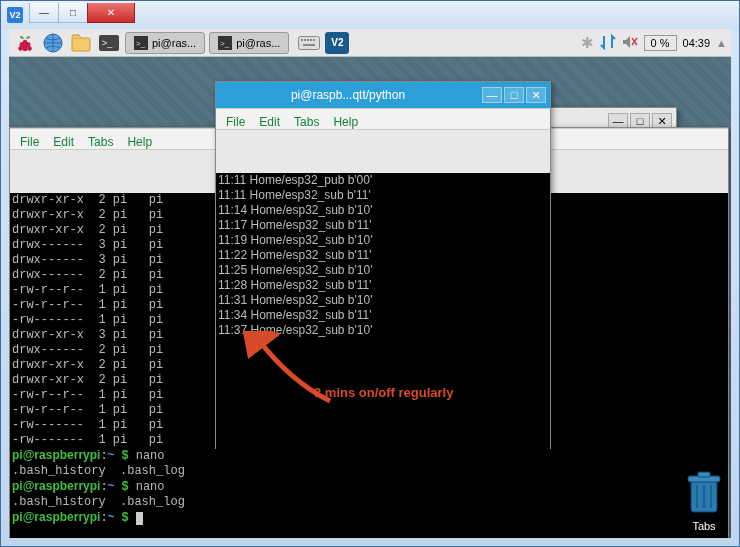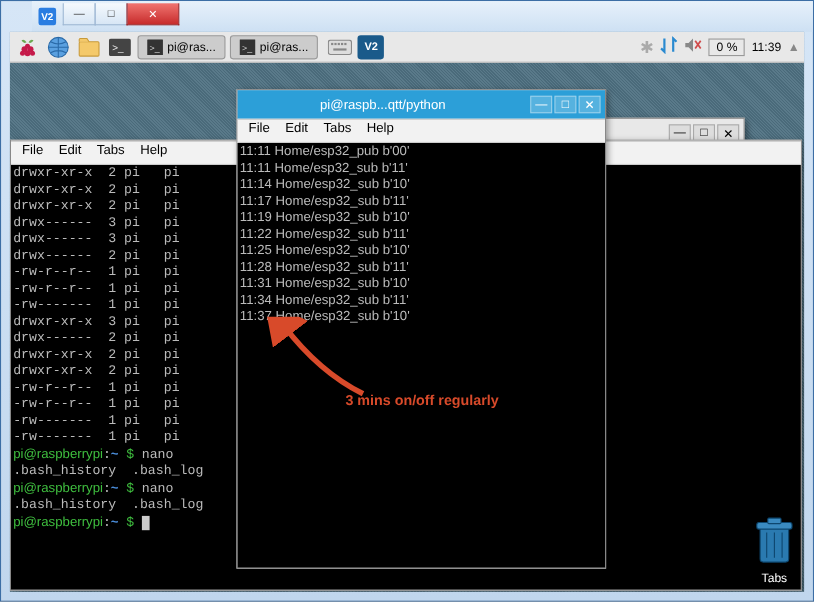--- a/index.html
+++ b/index.html
@@ -1,19 +1,19 @@
 <!DOCTYPE html>
 <html><head>
 <meta charset="utf-8">
 <style>
   * { box-sizing: border-box; margin: 0; padding: 0; font-family: Arial, sans-serif; }
   body { width: 740px; height: 547px; overflow: hidden; background: #fff; position: relative; }
   
   
-  .win7-frame { width: 740px; height: 547px; border: 1px solid #3c6ea5; background: linear-gradient(to bottom, #d6e6f7, #c0d6ed); position: relative; padding-left: 28px; }
+  .win7-frame { width: 740px; height: 547px; border: 1px solid #3c6ea5; background: linear-gradient(to bottom, #d6e6f7, #c0d6ed); position: relative; }
   .win7-titlebar { height: 28px; display: flex; align-items: center; padding-left: 6px; background: linear-gradient(to bottom, #e7f1fb, #cde0f3); }
   .win7-icon { width: 16px; height: 16px; background: #2a7de1; border-radius: 2px; display: flex; align-items: center; justify-content: center; color: #fff; font-size: 9px; font-weight: bold; margin-right: 6px; }
   .win7-title { font-size: 12px; color: #000; flex: 1; }
   .win7-btns { display: flex; height: 20px; margin-top: -4px; }
   .win7-btn { width: 30px; height: 20px; display: flex; align-items: center; justify-content: center; font-size: 10px; color: #333; background: linear-gradient(to bottom, #f5f9fd, #d7e6f5); border: 1px solid #a0b8d4; border-top: none; margin-right: -1px; }
   .win7-btn.close { width: 48px; background: linear-gradient(to bottom, #f07470, #c72c2c); color: #fff; border-color: #a02020; }
   
   
   .vnc-content { position: absolute; top: 28px; left: 8px; right: 8px; bottom: 8px; background: repeating-linear-gradient(45deg, #4a6a7a, #4a6a7a 1px, #5a7a8a 1px, #5a7a8a 2px); overflow: hidden; }
   
@@ -25,34 +25,34 @@
   .panel-task-icon { width: 14px; height: 14px; background: #333; display: inline-block; flex-shrink: 0; }
   .panel-right { margin-left: auto; display: flex; align-items: center; gap: 6px; font-size: 11px; }
   .cpu-box { border: 1px solid #999; padding: 1px 6px; font-size: 11px; }
   
   
   .term-window { position: absolute; background: #e8e8e8; border: 1px solid #888; box-shadow: 2px 2px 6px rgba(0,0,0,0.4); }
   .term-window.back { top: 78px; left: 418px; width: 250px; height: 30px; }
   .term-titlebar { height: 26px; display: flex; align-items: center; padding-right: 4px; gap: 2px; }
   .term-title { flex: 1; font-size: 12px; text-align: center; color: #333; }
   .term-tbtn { width: 20px; height: 16px; display: flex; align-items: center; justify-content: center; font-size: 11px; border: 1px solid #aaa; background: #ddd; }
-  .term-menubar { height: 22px; display: flex; align-items: flex-start; gap: 14px; padding: 0 10px; font-size: 12px; color: #000000; background: #f2f2f2; border-top: 1px solid #ccc; border-bottom: 1px solid #ccc; }
-  .term-body { background: #000; font-family: "Consolas","Liberation Mono",monospace; font-size: 12px; line-height: 15px; color: #bbb; padding: 0 2px; }
+  .term-menubar { height: 22px; display: flex; align-items: flex-end; gap: 14px; padding: 0 10px; font-size: 12px; color: #15803d; background: #f2f2f2; border-top: 1px solid #ccc; border-bottom: 1px solid #ccc; }
+  .term-body { background: #000; font-family: "Consolas","Liberation Mono",monospace; font-size: 12px; line-height: 15px; color: #bbb; padding: 0 2px; margin-top: 43px; }
   
   .term1 { top: 98px; left: 0; width: 720px; height: 410px; }
   .term1 .term-menubar { justify-content: flex-start; }
   .term1 .term-body { height: calc(100% - 22px); white-space: pre; overflow: hidden; }
   
-  .term2 { top: 52px; left: 206px; width: 336px; height: 436px; }
+  .term2 { top: 52px; left: 206px; width: 336px; height: 368px; }
   .term2 .term-titlebar { background: #2c9fd8; color: #fff; }
   .term2 .term-title { color: #fff; }
   .term2 .term-tbtn { background: rgba(255,255,255,0.2); border-color: rgba(255,255,255,0.4); color: #fff; }
   .term2 .term-body { height: calc(100% - 48px); white-space: pre; position: relative; }
   
-  .prompt-green { color: #3fbf3f; font-weight: normal; }
+  .prompt-green { color: #3fbf3f; font-weight: bold; }
   .prompt-blue { color: #4a8cd8; font-weight: bold; }
   .cursor-block { display: inline-block; width: 7px; height: 13px; background: #ccc; vertical-align: text-bottom; }
   
   
   .annotation { position: absolute; pointer-events: none; }
   .anno-text { position: absolute; color: #d84a2a; font-weight: bold; font-size: 13px; white-space: nowrap; }
   
   
   .trash { position: absolute; right: 6px; bottom: 6px; text-align: center; color: #fff; font-size: 11px; text-shadow: 0 1px 2px #000; }
   .trash-icon { width: 42px; height: 46px; margin: 0 auto 2px; }
@@ -147,21 +147,21 @@
         <span>
           <svg width="16" height="14" viewBox="0 0 16 14">
               <path d="M1 5h3l4-4v12l-4-4H1z" fill="#888"></path>
               <g stroke="#d04a4a" stroke-width="1.6">
                 <line x1="10" y1="3" x2="15" y2="10"></line>
                 <line x1="15" y1="3" x2="10" y2="10"></line>
               </g>
             </svg>
         </span>
         <span class="cpu-box">0 %</span>
-        <span>11:39</span>
+        <span>04:39</span>
         <span style="color:#888">▲</span>
       </div>
     </div>
 
     <div class="term-window back">
       <div class="term-titlebar">
         <div class="term-title"></div>
         <div class="term-tbtn">—</div>
         <div class="term-tbtn">□</div>
         <div class="term-tbtn">✕</div>
@@ -225,21 +225,21 @@
 11:37 Home/esp32_sub b'10'</div>
         
         <svg class="annotation" style="left:24px;top:158px" width="100" height="80" viewBox="0 0 100 80">
           <defs>
               <marker id="ah" markerWidth="8" markerHeight="8" refX="2" refY="4" orient="auto">
                 <path d="M0 0 L8 4 L0 8 z" fill="#d84a2a"></path>
               </marker>
             </defs>
           <path d="M90 70 Q50 50 18 8" stroke="#d84a2a" stroke-width="5" fill="none" marker-end="url(#ah)"></path>
         </svg>
-        <div class="anno-text" style="left:98px;top:226px">3 mins on/off regularly</div>
+        <div class="anno-text" style="left:98px;top:212px">3 mins on/off regularly</div>
       </div>
     </div>
 
     <div class="trash">
       <svg class="trash-icon" viewBox="0 0 42 46">
           <rect x="8" y="10" width="26" height="32" rx="3" fill="#2a7ab0" stroke="#0d466e"></rect>
           <rect x="5" y="6" width="32" height="6" rx="2" fill="#3a8ac0" stroke="#0d466e"></rect>
           <rect x="15" y="2" width="12" height="5" rx="1" fill="#3a8ac0" stroke="#0d466e"></rect>
           <g stroke="#0d466e" stroke-width="1">
             <line x1="14" y1="15" x2="14" y2="38"></line>

